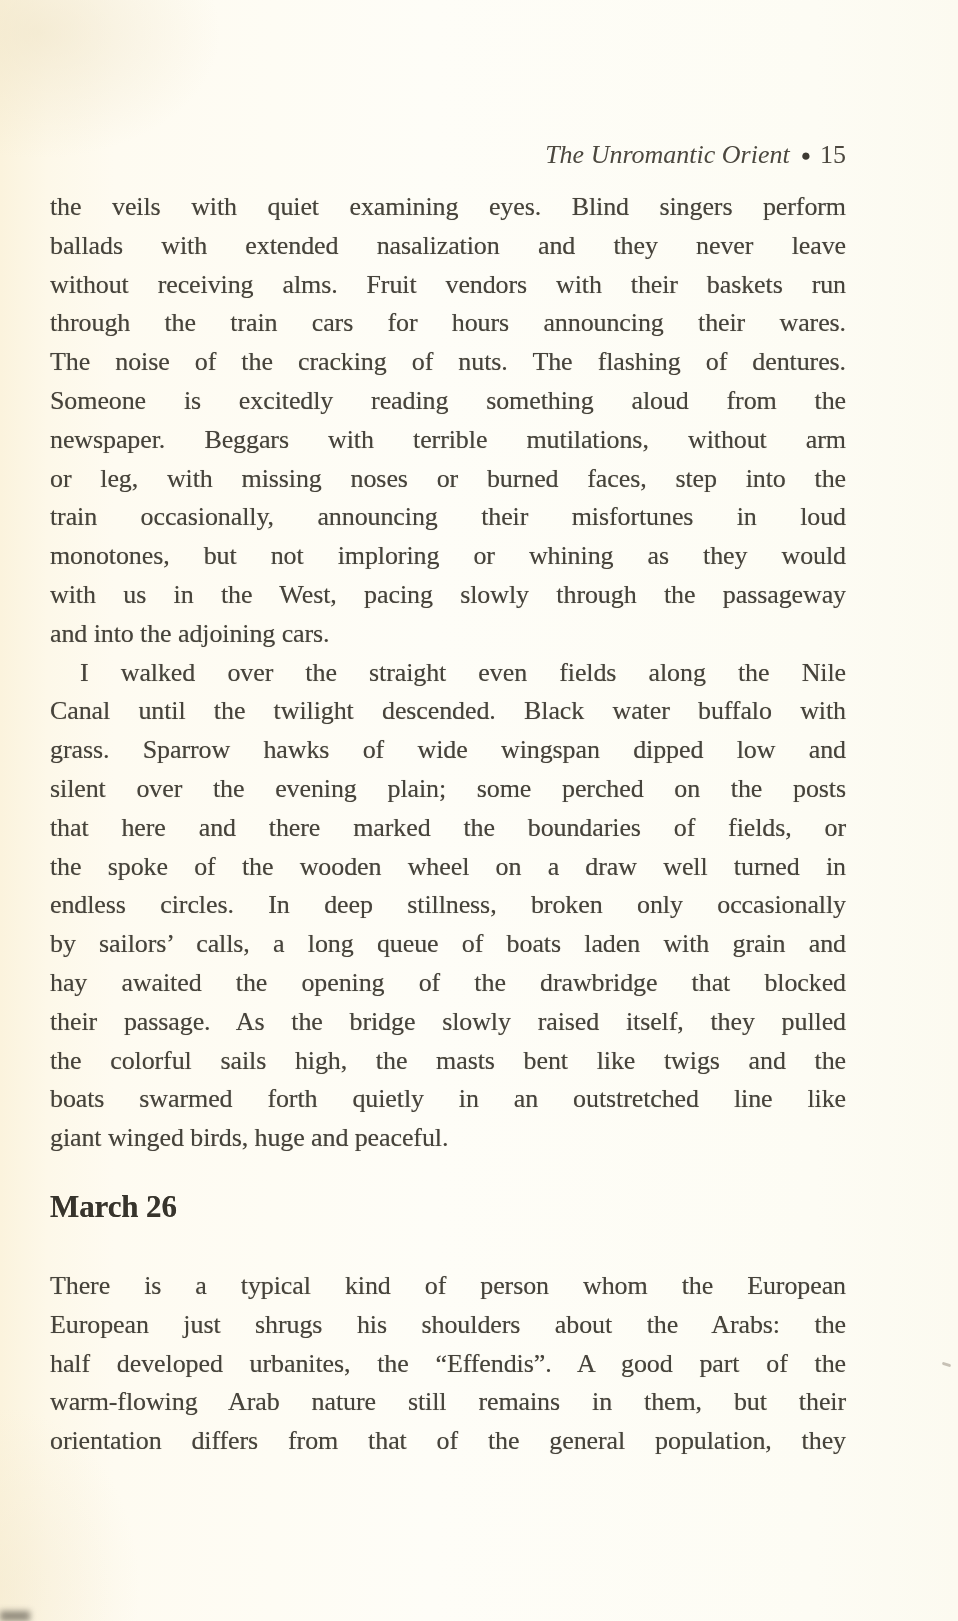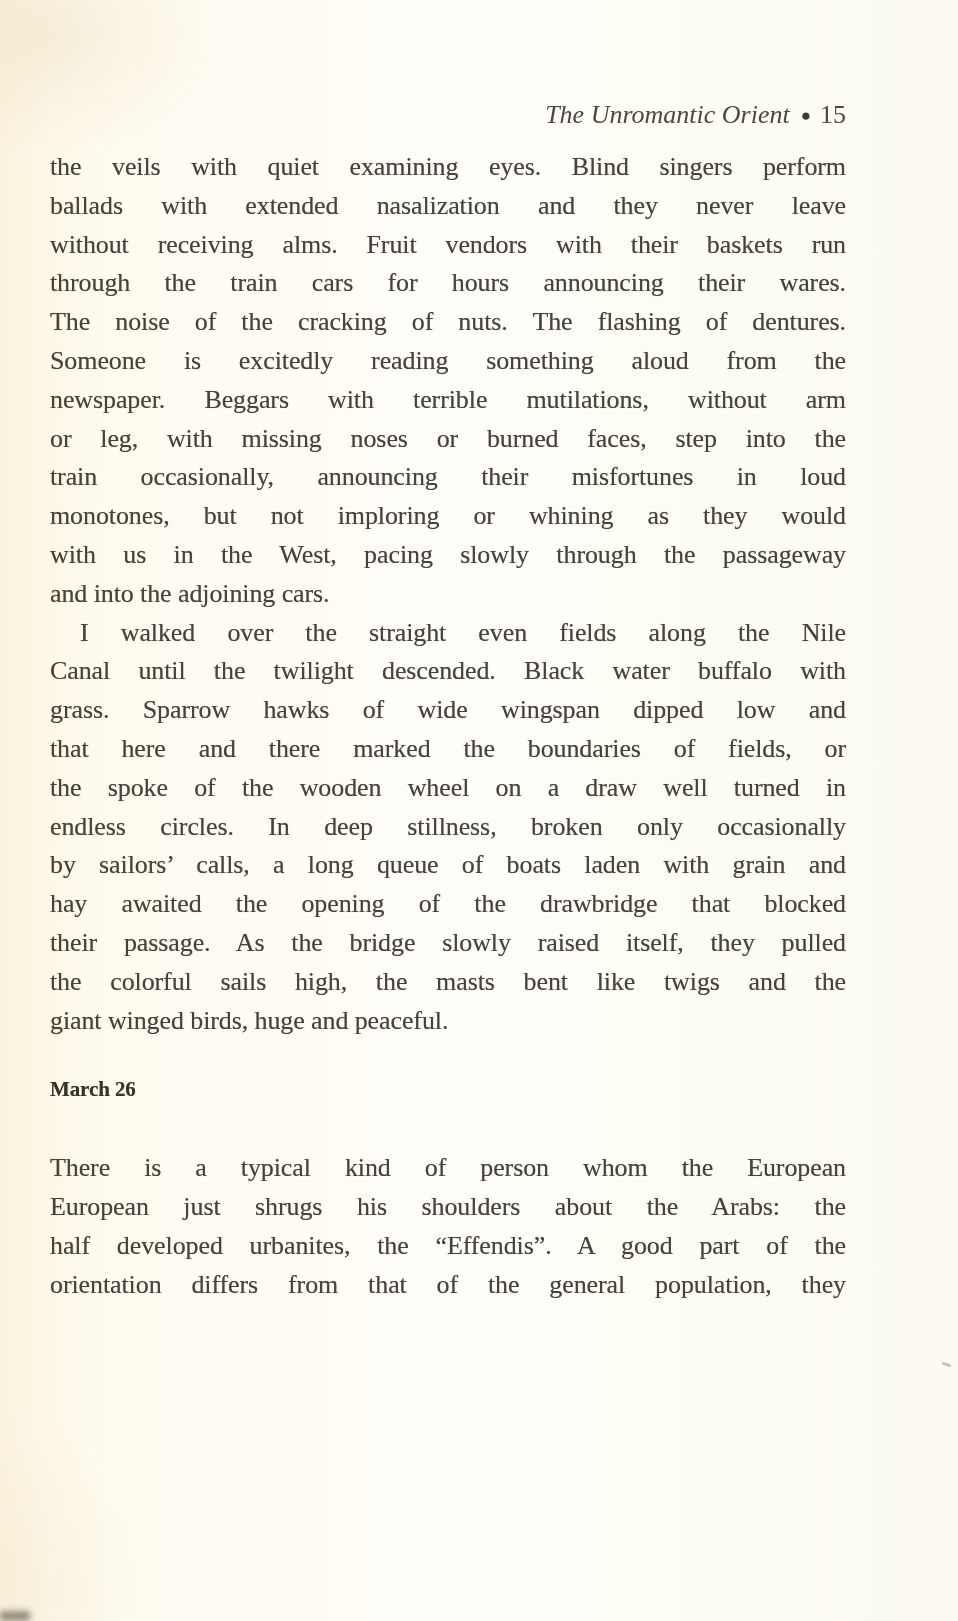--- a/index.html
+++ b/index.html
@@ -16,20 +16,21 @@
     background:
       radial-gradient(ellipse 260px 180px at 4% 2%, rgba(238, 226, 196, 0.55), rgba(238,226,196,0) 70%),
       radial-gradient(ellipse 200px 260px at 0% 98%, rgba(243, 232, 205, 0.5), rgba(243,232,205,0) 70%),
       linear-gradient(90deg, #fbf3dd 0%, #fdf8e9 5%, #fefbf1 12%, #fefdf7 45%, #fdfcf4 85%, #fcfaf0 100%);
   }
 
   .page-column {
     position: absolute;
     left: 50px;
     width: 796px;
+    margin-top: 40px;
   }
 
   .running-header {
     top: 100px;
     text-align: right;
     font-size: 26px;
     color: #4c483f;
     white-space: nowrap;
   }
   .running-header .title {
@@ -67,21 +68,21 @@
   }
   .line.last {
     text-align-last: left;
   }
   .line.indent {
     text-indent: 30px;
   }
 
   .heading {
     font-weight: bold;
-    font-size: 21px;
+    font-size: 31px;
     line-height: 40px;
     color: #37342c;
     margin-top: 29px;
     margin-bottom: 40px;
     text-align: left;
     text-shadow: 0 0 0.6px rgba(55, 52, 44, 0.6);
   }
 
   
   .smudge-bottom-left {
@@ -127,34 +128,37 @@
         <div class="line">or leg, with missing noses or burned faces, step into the</div>
         <div class="line">train occasionally, announcing their misfortunes in loud</div>
         <div class="line">monotones, but not imploring or whining as they would</div>
         <div class="line">with us in the West, pacing slowly through the passageway</div>
         <div class="line last">and into the adjoining cars.</div>
       </div>
       <div class="para">
         <div class="line indent">I walked over the straight even fields along the Nile</div>
         <div class="line">Canal until the twilight descended. Black water buffalo with</div>
         <div class="line">grass. Sparrow hawks of wide wingspan dipped low and</div>
+        <div class="line">silent over the evening plain; some perched on the posts</div>
         <div class="line">that here and there marked the boundaries of fields, or</div>
         <div class="line">the spoke of the wooden wheel on a draw well turned in</div>
         <div class="line">endless circles. In deep stillness, broken only occasionally</div>
         <div class="line">by sailors’ calls, a long queue of boats laden with grain and</div>
         <div class="line">hay awaited the opening of the drawbridge that blocked</div>
         <div class="line">their passage. As the bridge slowly raised itself, they pulled</div>
         <div class="line">the colorful sails high, the masts bent like twigs and the</div>
+        <div class="line">boats swarmed forth quietly in an outstretched line like</div>
         <div class="line last">giant winged birds, huge and peaceful.</div>
       </div>
       <div class="heading">March 26</div>
       <div class="para">
         <div class="line">There is a typical kind of person whom the European</div>
         <div class="line">European just shrugs his shoulders about the Arabs: the</div>
         <div class="line">half developed urbanites, the “Effendis”. A good part of the</div>
+        <div class="line">warm-flowing Arab nature still remains in them, but their</div>
         <div class="line">orientation differs from that of the general population, they</div>
       </div>
     </div>
 
   <div class="smudge-bottom-left"></div>
   <div class="speck-right"></div>
 
 </div>
 
 </body></html>

